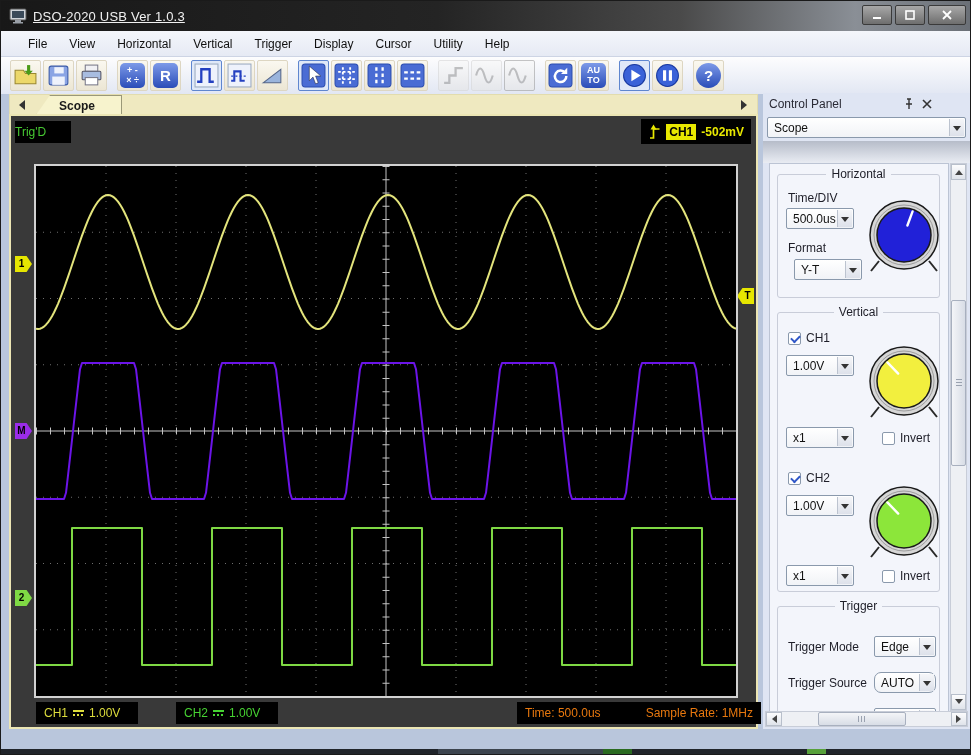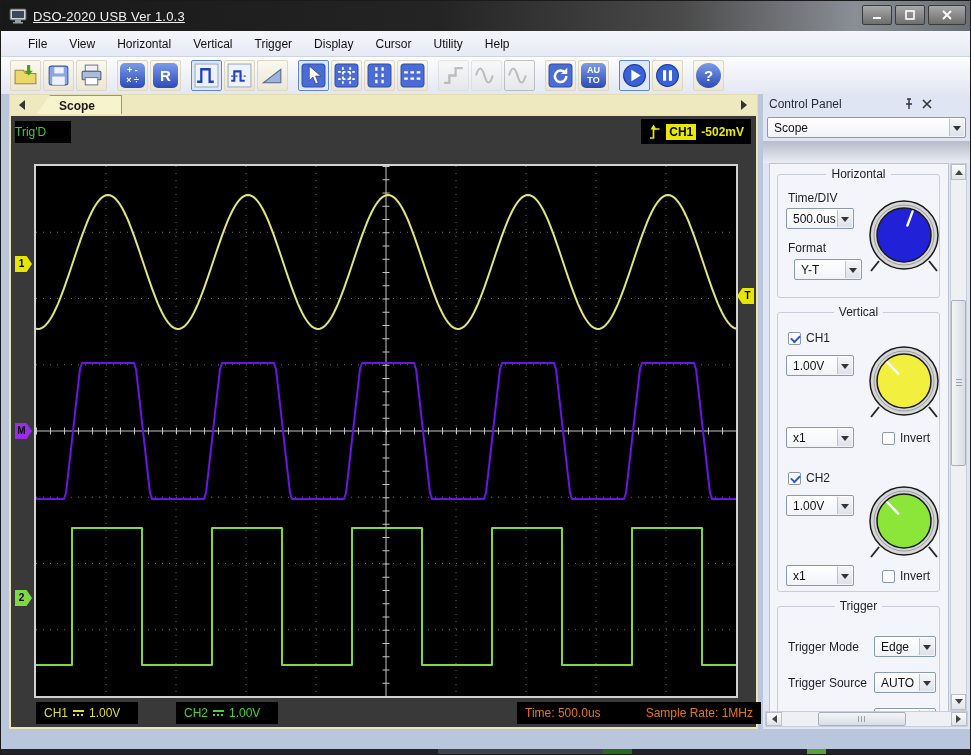--- a/index.html
+++ b/index.html
@@ -456,21 +456,21 @@
       </div>
 
       <div class="grp" style="top:442px;height:130px;">
         <div class="grp-title"><span>Trigger</span></div>
         <span class="lbl" style="left:10px;top:33px;">Trigger Mode</span>
         <div class="combo" style="left:96px;top:29px;width:62px;">
           <span>Edge</span>
             <span class="arr"></span>
         </div>
         <span class="lbl" style="left:10px;top:69px;">Trigger Source</span>
-        <div class="combo" style="left:96px;top:65px;width:62px;">
+        <div class="combo" style="left:96px;top:65px;width:62px;border-radius:7px;">
           <span>AUTO</span>
             <span class="arr"></span>
         </div>
         <span class="lbl" style="left:10px;top:105px;">Trigger Source</span>
         <div class="combo" style="left:96px;top:101px;width:62px;">
           <span>CH1</span>
             <span class="arr"></span>
         </div>
       </div>
     </div>

